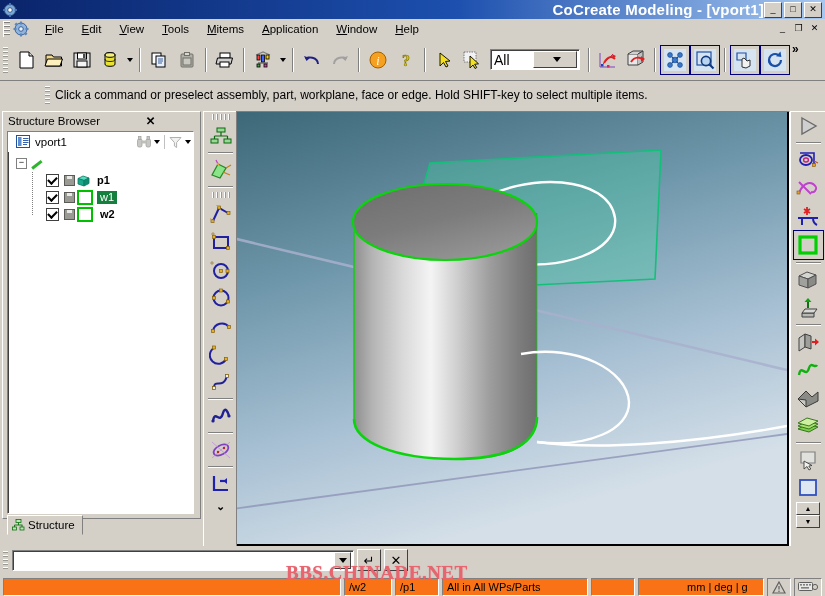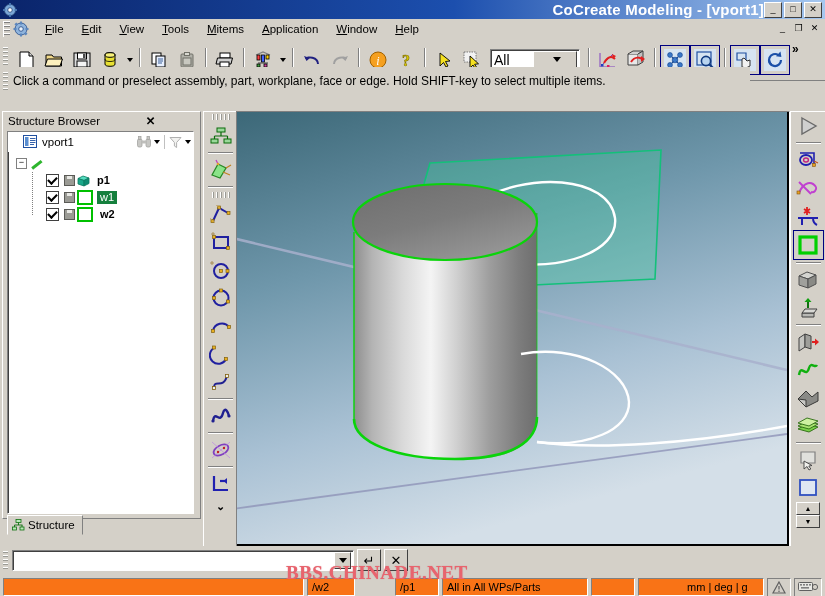--- a/index.html
+++ b/index.html
@@ -67,43 +67,43 @@
   .combo .cbtn{
     width:16px;height:15px;margin-right:2px;background:#d4d0c8;
     border:1px solid;border-color:#fff #404040 #404040 #fff;
     display:flex;align-items:center;justify-content:center;
   }
   .combo .cbtn::after{content:"";border-left:4px solid transparent;border-right:4px solid transparent;border-top:5px solid #000;}
   .chev{margin-left:2px;font-size:12px;font-weight:bold;color:#000;align-self:flex-start;margin-top:3px;}
 
   
   .prompt{
-    position:absolute;left:0;top:67px;width:750px;height:28px;
-    background:#d4d0c8;display:flex;align-items:center;
+    position:absolute;left:0;top:81px;width:750px;height:28px;
+    background:#d4d0c8;display:flex;align-items:center;padding-left:42px;
   }
   .pgrip{width:5px;height:18px;margin:0 5px 0 3px;
     background:repeating-linear-gradient(to bottom,#fff 0 1px,#9a9a94 1px 2px,transparent 2px 4px);
     background-size:100% 4px;}
   .prompt-text{font-size:12px;color:#000;}
 
   
   .sb{
     position:absolute;left:2px;top:111px;width:197px;height:406px;
     background:#d4d0c8;border:1px solid;border-color:#fff #808080 #808080 #fff;
   }
   .sb-title{height:17px;display:flex;align-items:center;padding:0 2px 0 5px;}
   .sb-title span{font-size:11.5px;color:#000;flex:1;}
   .sb-close{width:13px;height:13px;display:flex;align-items:center;justify-content:center;
     font-size:11px;font-weight:bold;color:#000;font-family:"Liberation Sans",sans-serif;}
   .sb-body{
     position:absolute;left:4px;top:19px;width:185px;height:381px;
     background:#fff;border:1px solid;border-color:#808080 #fff #fff #808080;
     box-shadow:inset 1px 1px 0 #404040;overflow:hidden;
   }
-  .sb-head{height:20px;display:flex;align-items:center;background:#fff;padding-left:15px;}
+  .sb-head{height:20px;display:flex;align-items:center;background:#fff;padding-left:8px;}
   .sb-head .lbl{font-size:11.5px;margin-left:5px;flex:1;}
   .sb-tool{width:16px;height:16px;display:flex;align-items:center;justify-content:center;opacity:.55;}
   .sb-darrow{width:10px;height:16px;display:flex;align-items:center;justify-content:center;}
   .sb-darrow::after{content:"";border-left:3px solid transparent;border-right:3px solid transparent;border-top:4px solid #000;}
   .sb-vsep{width:1px;height:14px;background:#c0c0c0;margin:0 2px;}
 
   .tree{padding:3px 0 0 6px;position:relative;}
   .trow{display:flex;align-items:center;height:17px;position:relative;}
   .expander{width:9px;height:9px;border:1px solid #808080;background:#fff;
     display:flex;align-items:center;justify-content:center;font-size:9px;line-height:7px;
@@ -820,21 +820,21 @@
       <input type="text" placeholder="" style="">
       <span class="cbtn2"></span>
     </span>
     <span class="cmdbtn">↵</span>
     <span class="cmdbtn">✕</span>
   </div>
 
   <div class="statusbar">
     <span class="sfield sgrow" style="margin-left:3px;min-width:180px;"></span>
     <span class="sfield" style="width:38px;">/w2</span>
-    <span class="sfield" style="width:34px;margin-left:37px;">/p1</span>
+    <span class="sfield" style="width:34px;">/p1</span>
     <span class="sfield" style="width:136px;">All in All WPs/Parts</span>
     <span class="sfield" style="width:34px;"></span>
     <span class="sfield" style="width:72px;padding-left:48px;">mm | deg | g</span>
     <span class="sicon">
       <svg width="14" height="13" viewBox="0 0 14 13">
         <path d="M7 1 L13 12 L1 12 z" fill="none" stroke="#606060" stroke-width="1.2"></path>
         <path d="M7 5 L7 8.5" stroke="#606060" stroke-width="1.2"></path>
         <circle cx="7" cy="10.2" r=".8" fill="#606060"></circle>
       </svg>
     </span>

